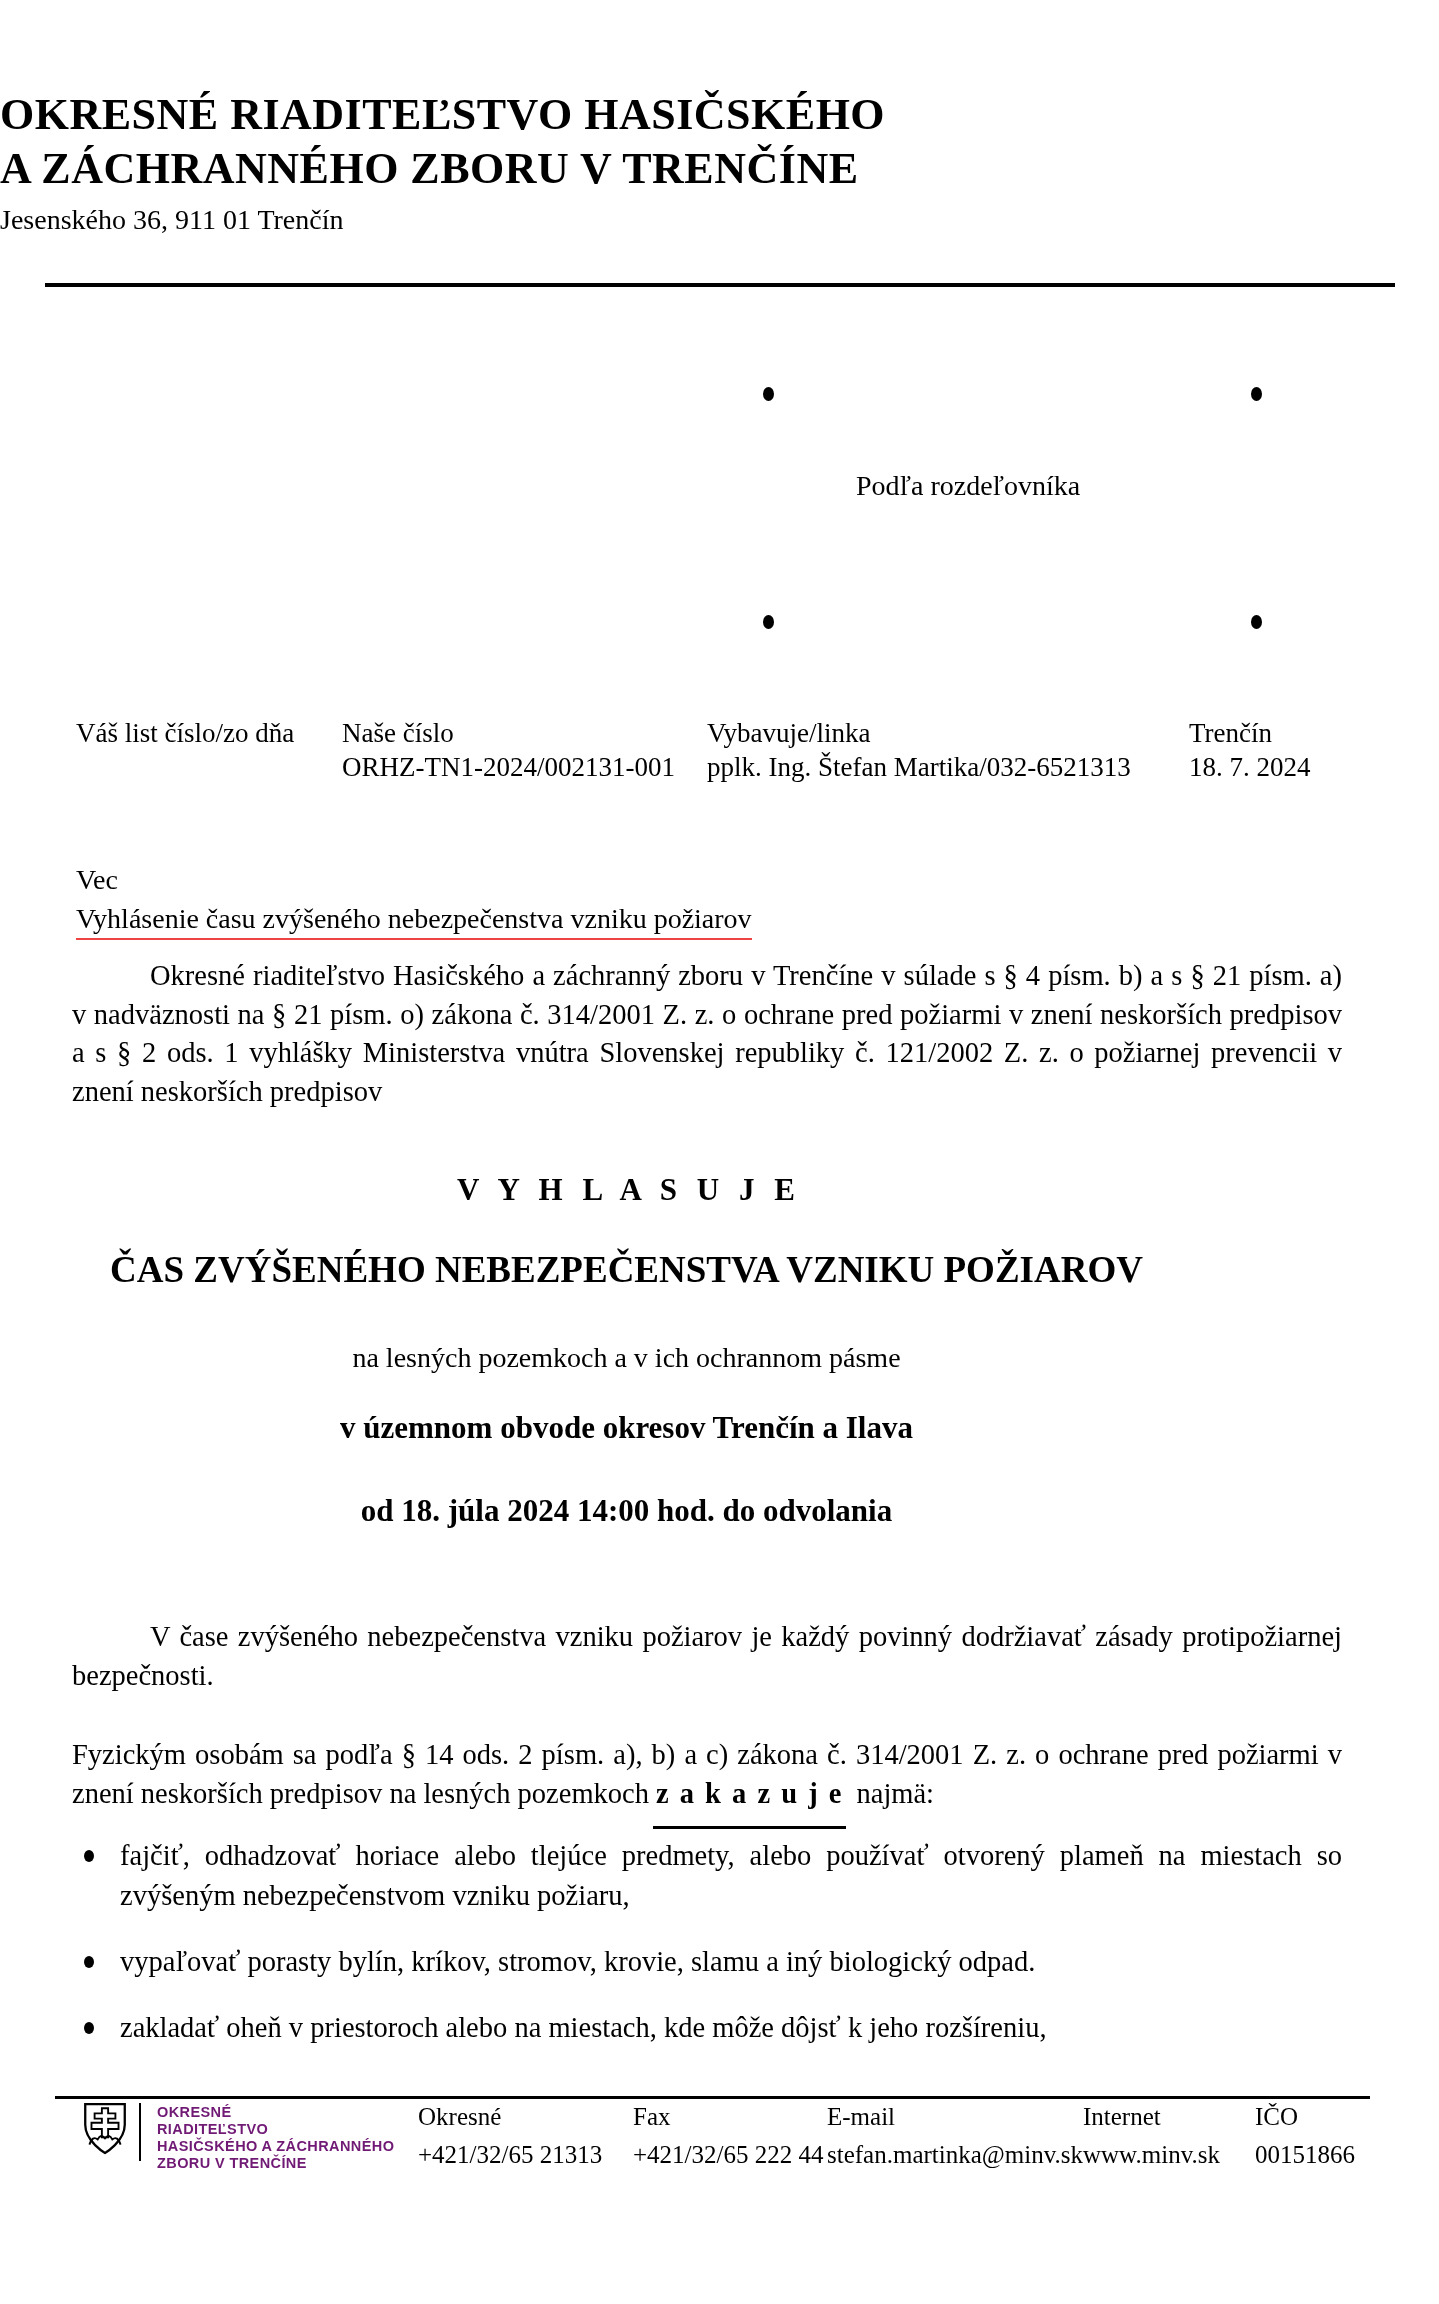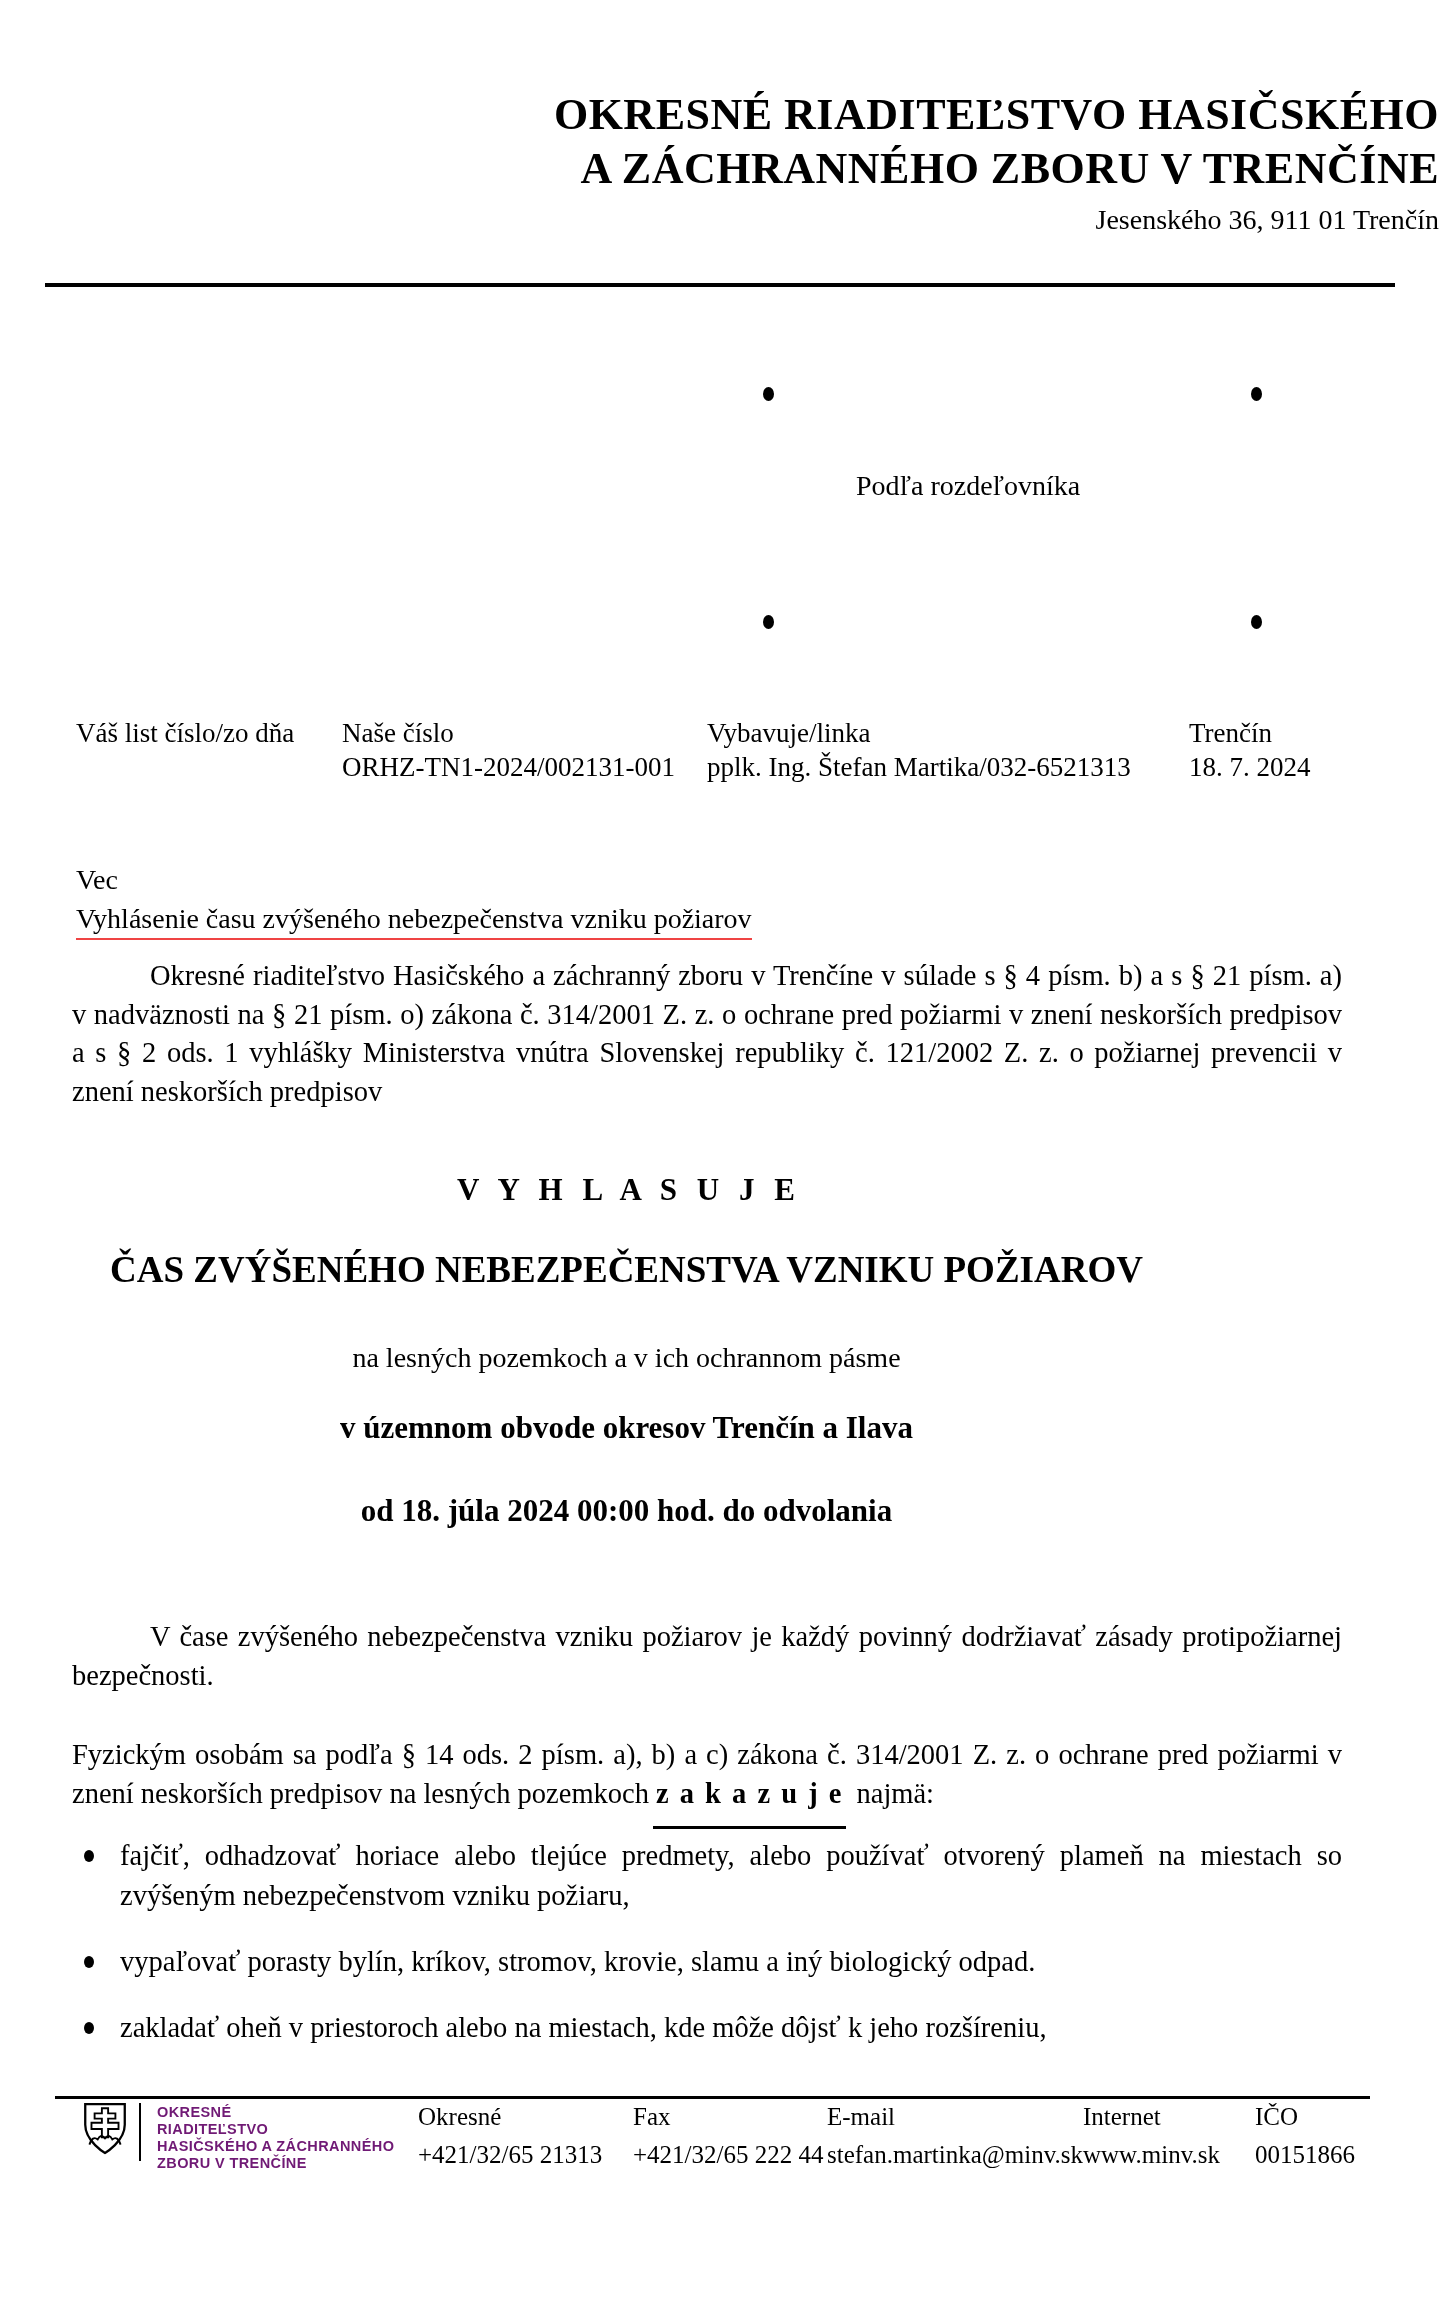--- a/index.html
+++ b/index.html
@@ -6,21 +6,21 @@
   .page{
     position:relative;
     width:1439px;height:2304px;
     margin:0 auto;
     background:#ffffff;
     color:#000;
     font-family:"Liberation Serif", serif;
     overflow:hidden;
   }
   
-  .letterhead{position:absolute;top:88px;left:0;width:1439px;text-align:right;}
+  .letterhead{position:absolute;top:88px;left:0;width:1439px;text-align:left;}
   .letterhead .title{font-size:44px;font-weight:bold;line-height:54px;letter-spacing:0.5px;}
   .letterhead .address{font-size:28px;margin-top:8px;}
   .head-rule{position:absolute;top:283px;left:45px;width:1350px;height:4px;background:#000;}
   
   .fold-dot{position:absolute;width:11px;height:14px;background:#000;border-radius:50%;}
   .fold-dot.d1{left:763px;top:387px;}
   .fold-dot.d2{left:1251px;top:387px;}
   .fold-dot.d3{left:763px;top:615px;}
   .fold-dot.d4{left:1251px;top:615px;}
   
@@ -119,21 +119,21 @@
   <div class="vec-subject">
     <span>Vyhlásenie času zvýšeného nebezpečenstva vzniku požiarov</span>
   </div>
 
   <div class="para indent p-intro">Okresné riaditeľstvo Hasičského a záchranný zboru v Trenčíne v súlade s § 4 písm. b) a s § 21 písm. a) v nadväznosti na § 21 písm. o) zákona č. 314/2001 Z. z. o ochrane pred požiarmi v znení neskorších predpisov a s § 2 ods. 1 vyhlášky Ministerstva vnútra Slovenskej republiky č. 121/2002 Z. z. o požiarnej prevencii v znení neskorších predpisov</div>
 
   <div class="centered vyhlasuje">V Y H L A S U J E</div>
   <div class="centered cas-heading">ČAS ZVÝŠENÉHO NEBEZPEČENSTVA VZNIKU POŽIAROV</div>
   <div class="centered scope-line">na lesných pozemkoch a v ich ochrannom pásme</div>
   <div class="centered districts-line">v územnom obvode okresov Trenčín a Ilava</div>
-  <div class="centered period-line">od 18. júla 2024 00:00 hod. do odvolania</div>
+  <div class="centered period-line">od 18. júla 2024 14:00 hod. do odvolania</div>
 
   <div class="para indent p-duty">V čase zvýšeného nebezpečenstva vzniku požiarov je každý povinný dodržiavať zásady protipožiarnej bezpečnosti.</div>
 
   <div class="para p-prohibit">
     <span>Fyzickým osobám sa podľa § 14 ods. 2 písm. a), b) a c) zákona č. 314/2001 Z. z. o ochrane pred požiarmi v znení neskorších predpisov na lesných pozemkoch</span><span class="zakazuje">z a k a z u j e</span><span class="najma">najmä:</span>
   </div>
 
   <div class="bullets">
     <div class="bullet-item">
       <span class="bullet-marker"></span>

